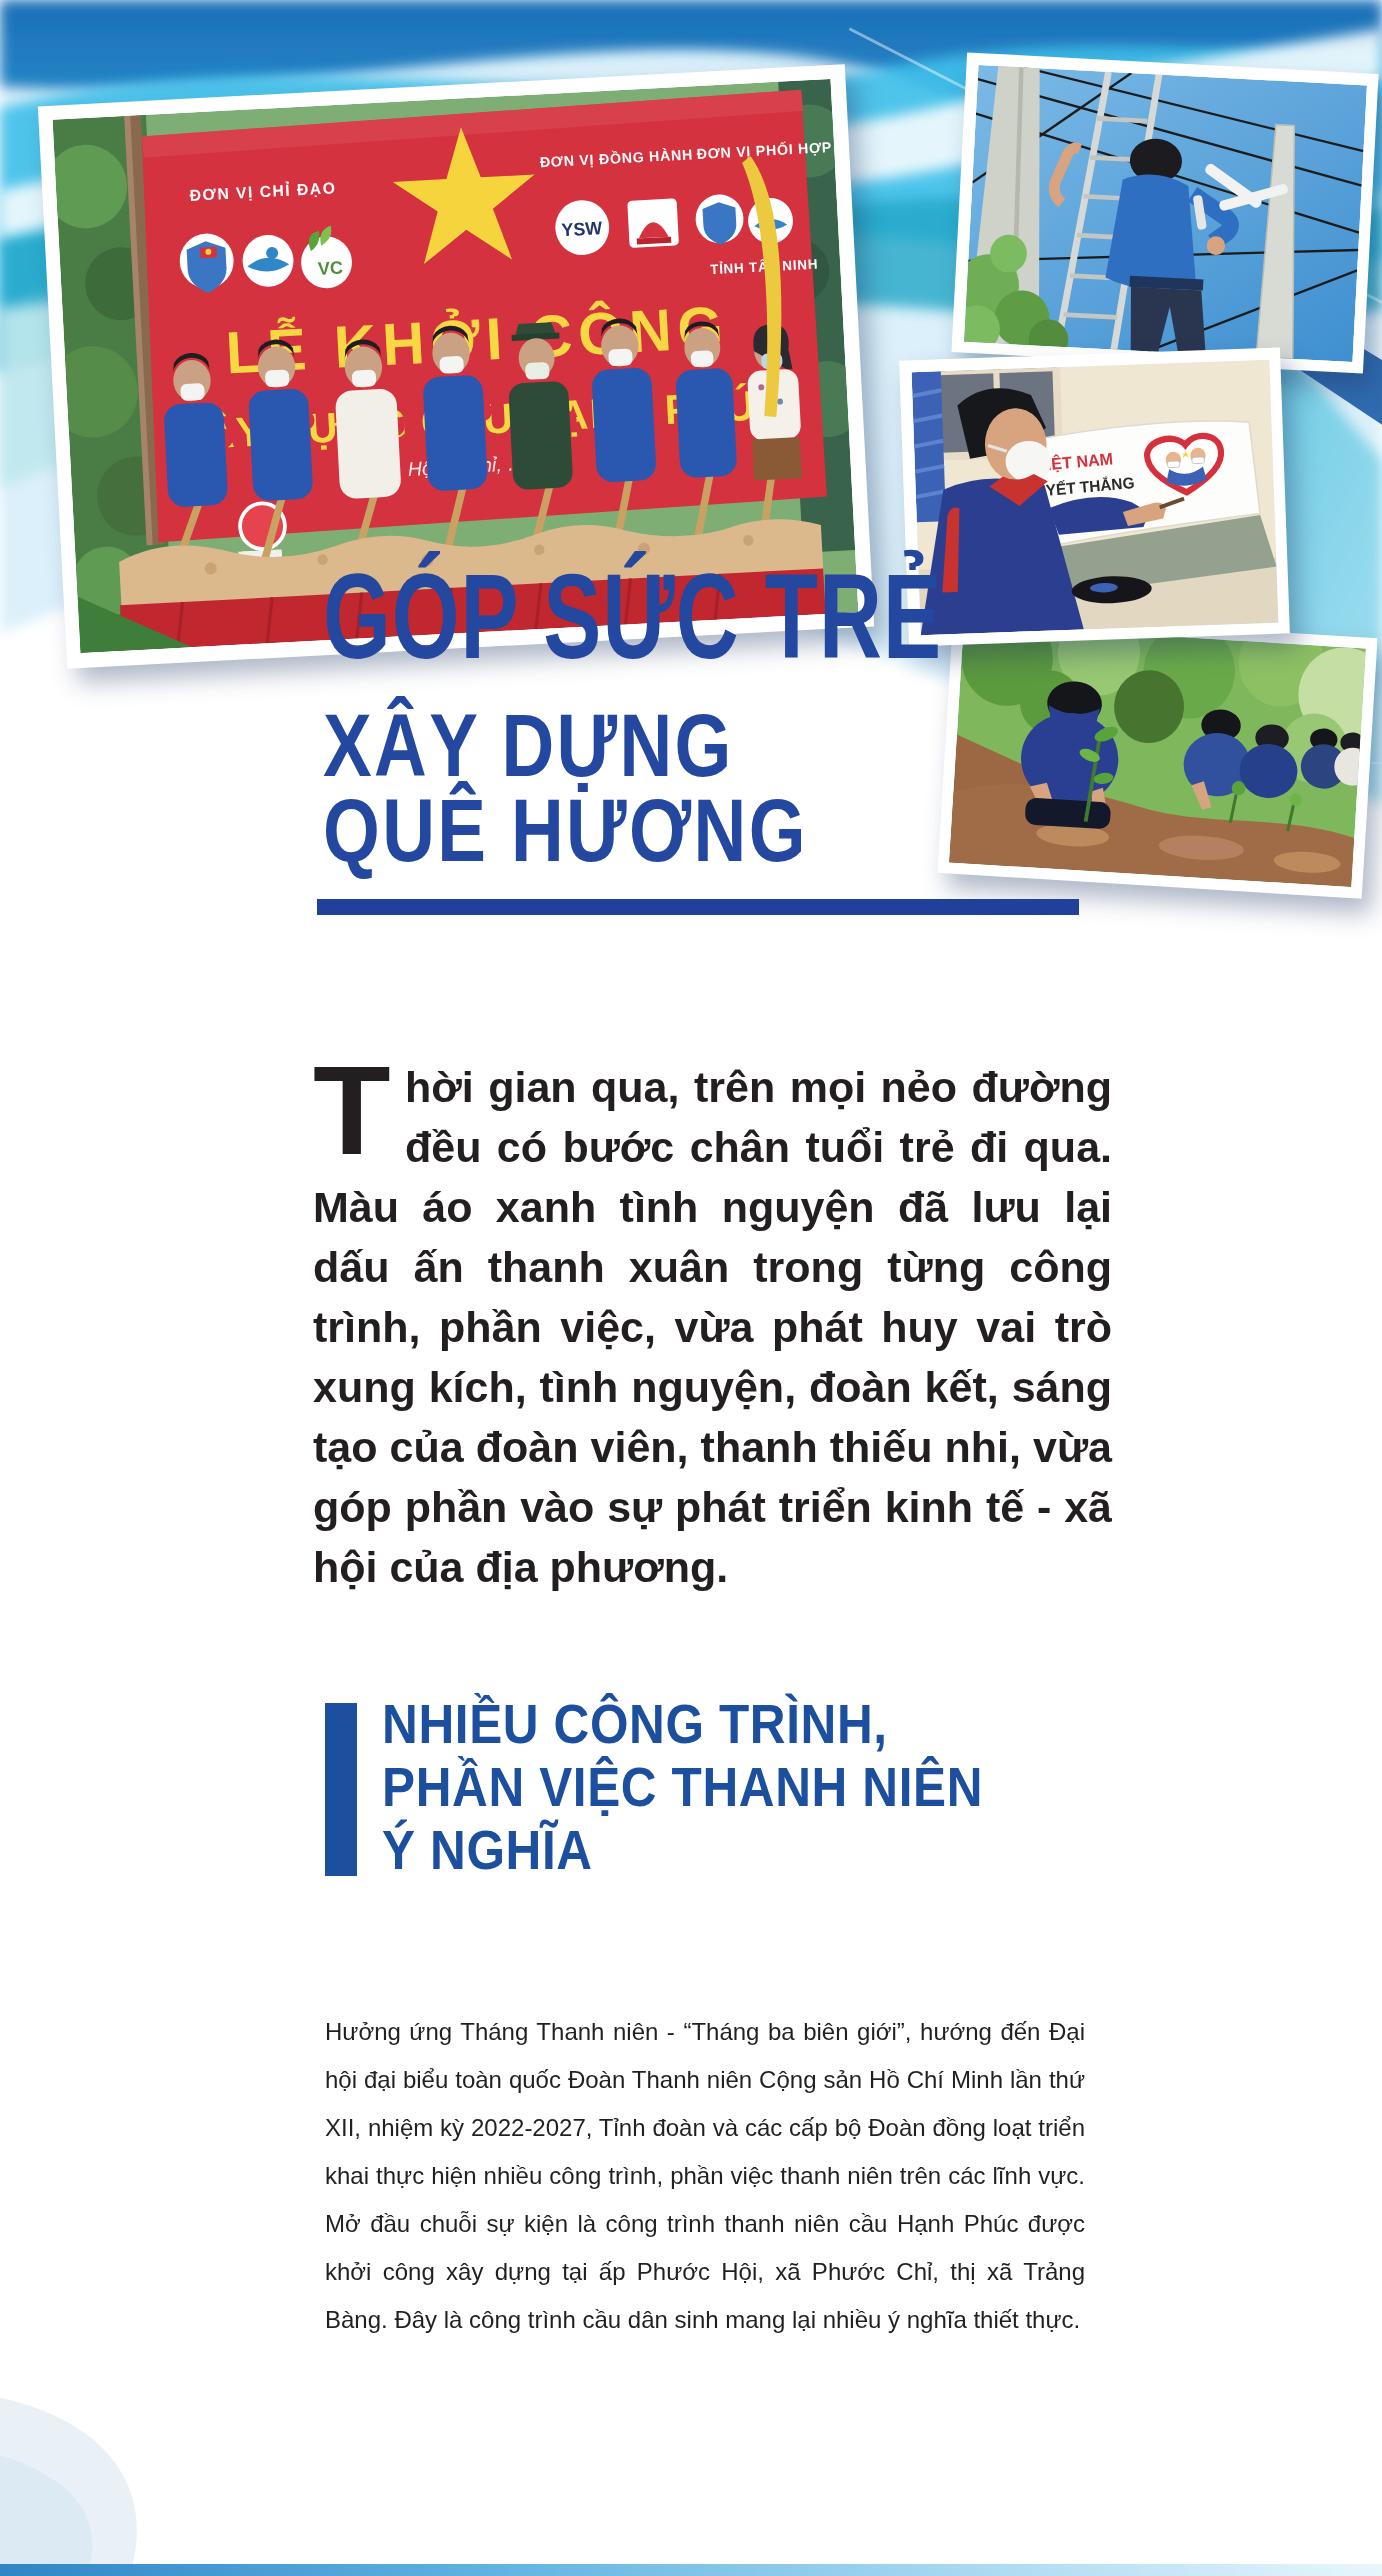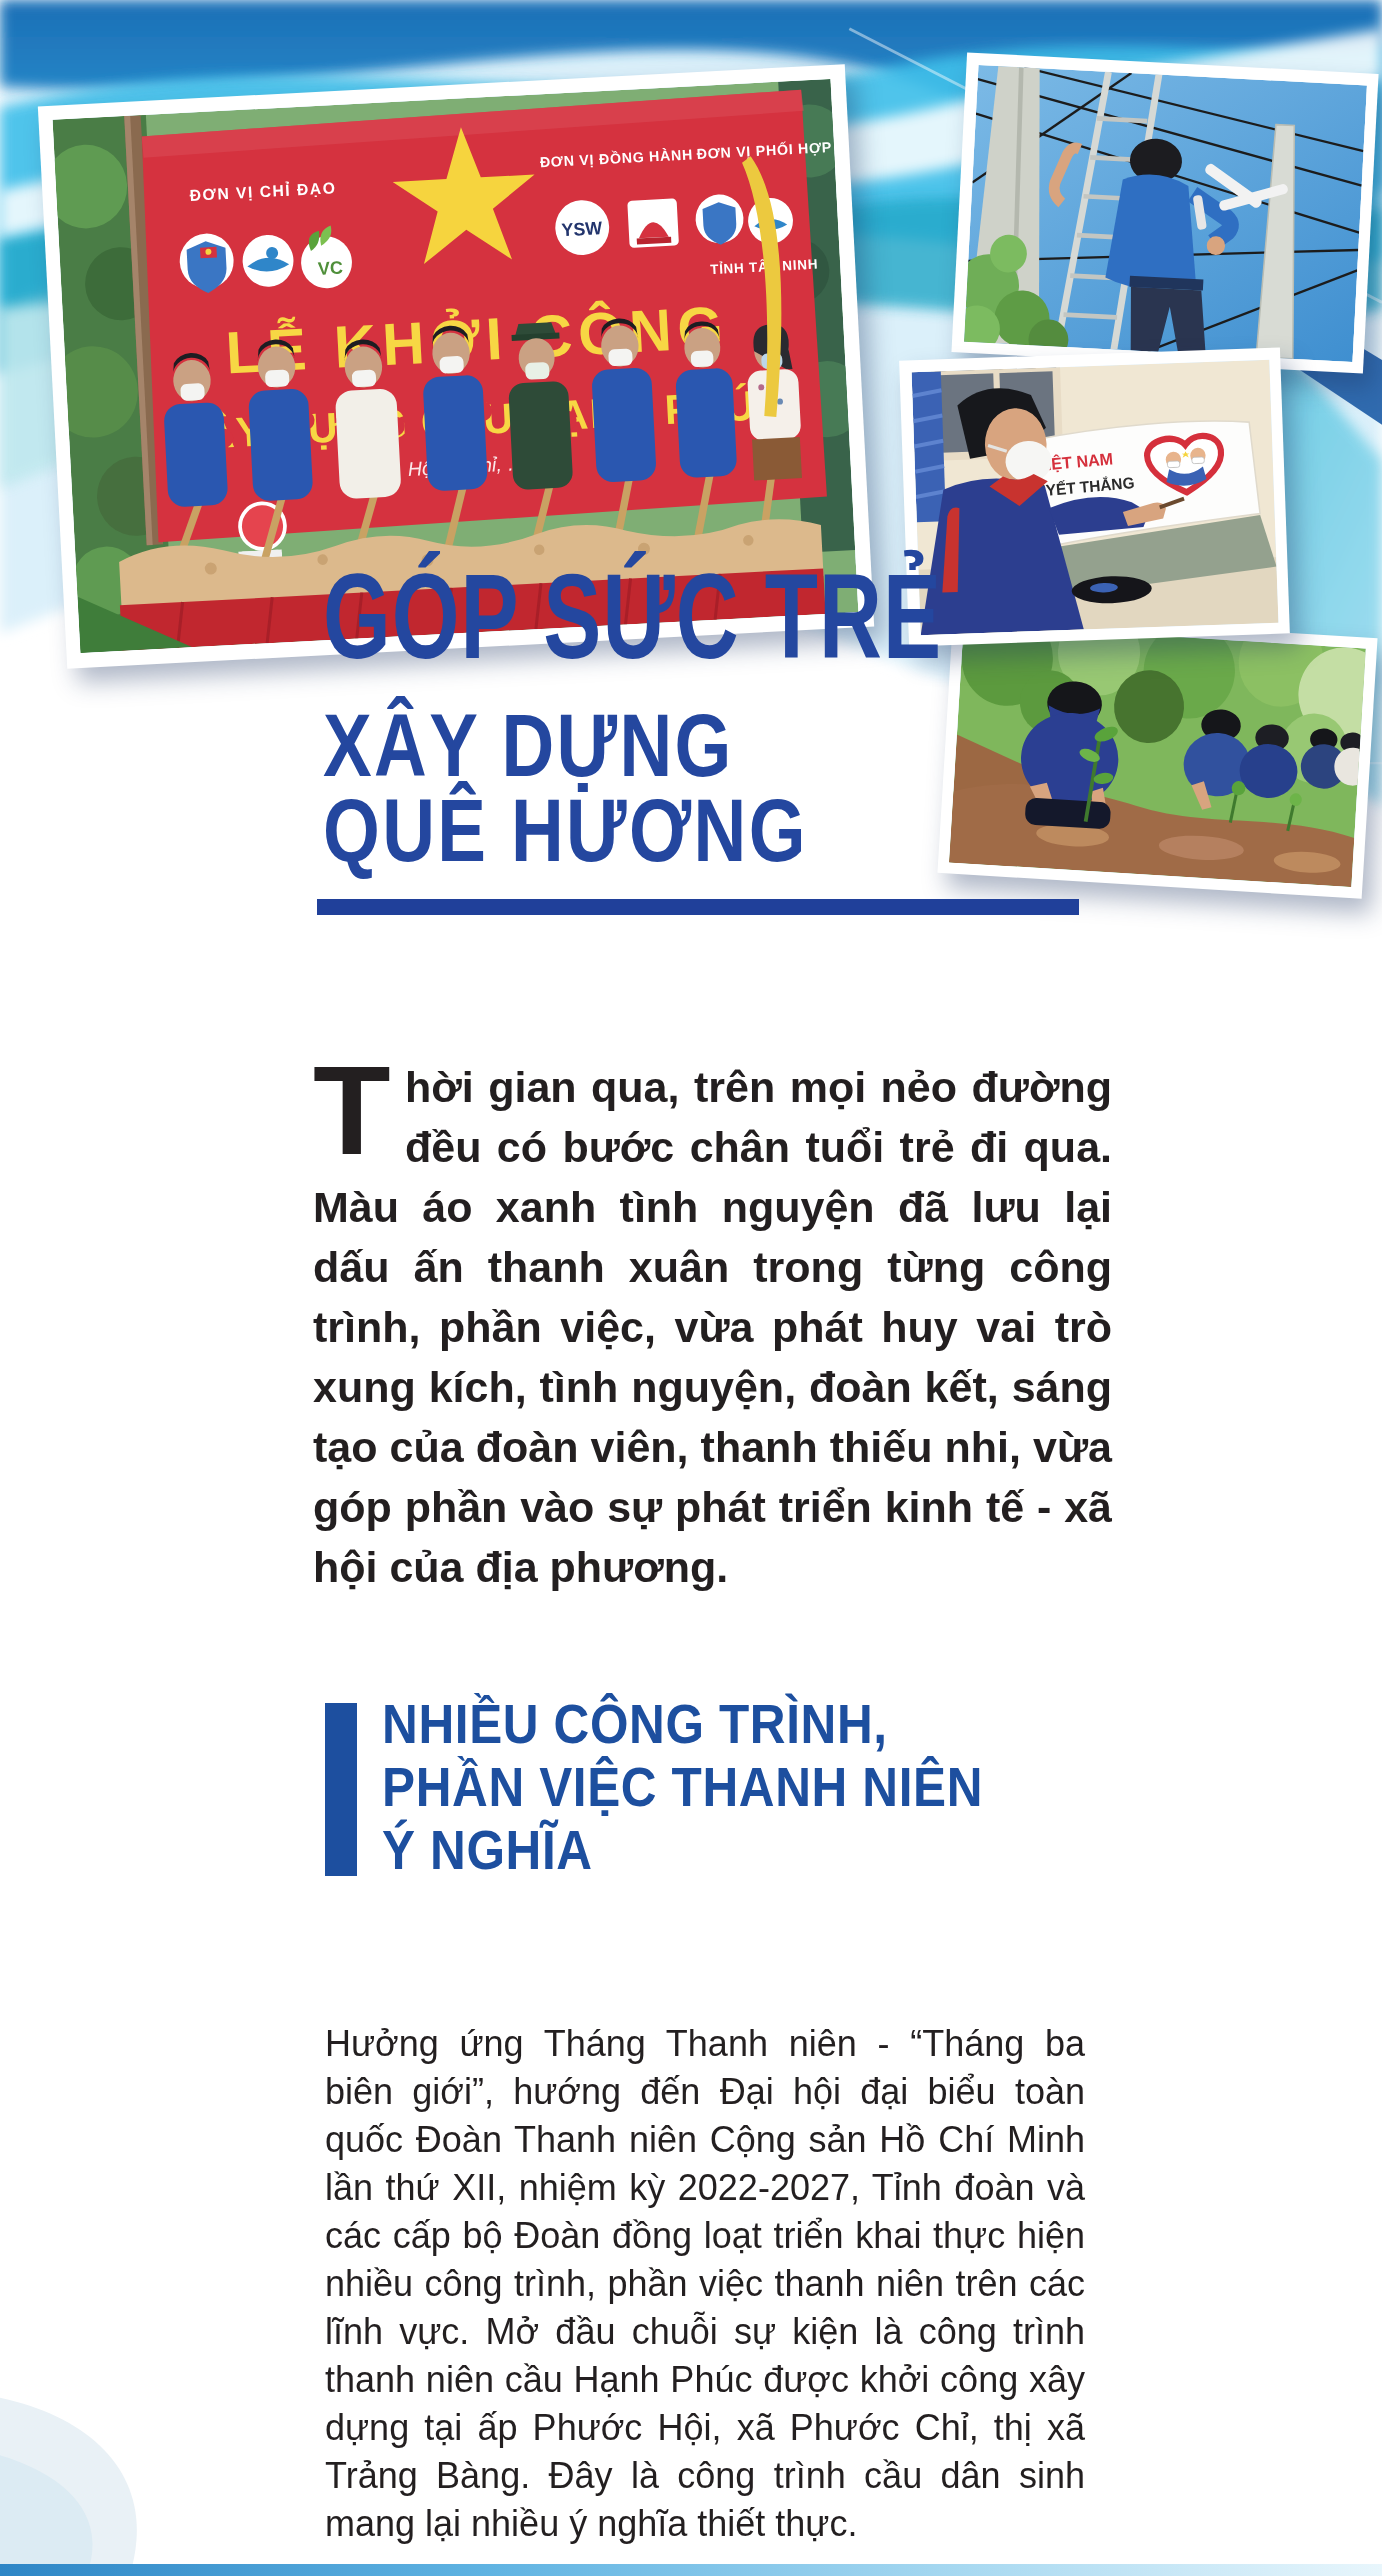--- a/index.html
+++ b/index.html
@@ -36,21 +36,21 @@
   .dropcap{float:left;font-size:127px;line-height:95px;margin:5.8px 14.4px 0 0;font-weight:bold;color:#231f20;}
 
   
   .sec-bar{position:absolute;left:325px;top:1703px;width:32px;height:173px;background:#1d4f9f;z-index:5;}
   .sec-head{position:absolute;left:382px;top:1693px;z-index:5;color:#1d4f9f;font-weight:bold;
             font-size:55px;line-height:63px;transform:scaleX(.9);transform-origin:left top;
             letter-spacing:0.7px;white-space:nowrap;}
 
   
   .bodypar{position:absolute;left:325px;top:1984px;width:760px;z-index:5;
-           font-size:36px;line-height:48px;color:#231f20;text-align:justify;}
+           font-size:24px;line-height:48px;color:#231f20;text-align:justify;}
 </style>
 </head>
 <body>
 
 <div class="page">
 
   <svg class="waves-top" viewBox="0 0 1920 1560" preserveAspectRatio="none">
     <defs>
       <linearGradient id="gTeal" x1="0" y1="0" x2="1" y2="1">
         <stop offset="0" stop-color="#2ab4d6"></stop>

